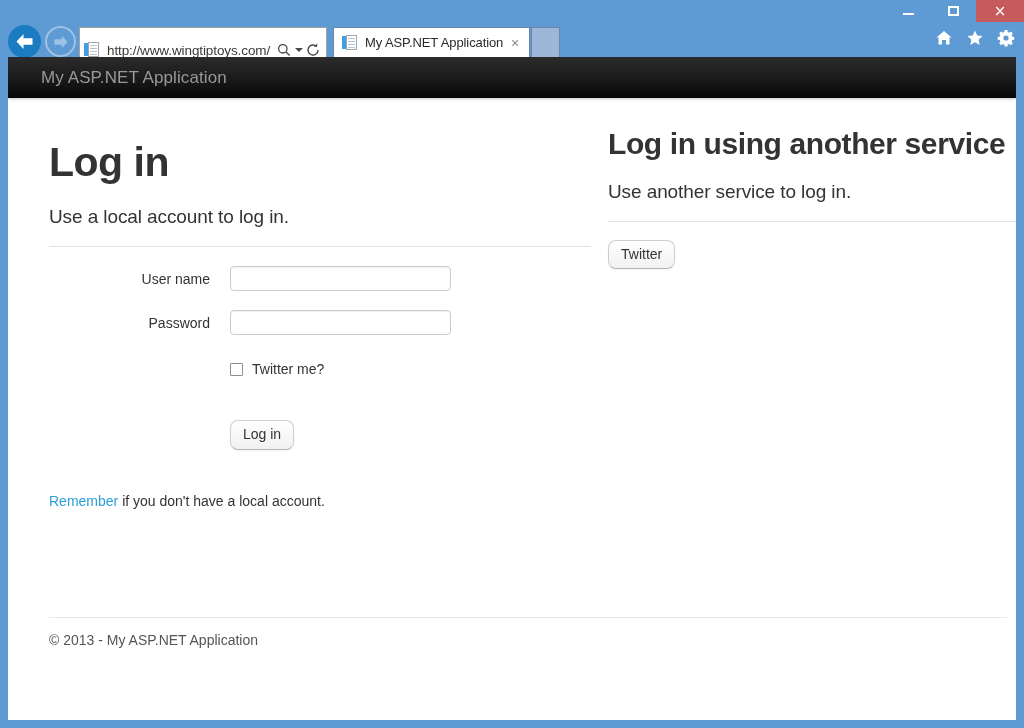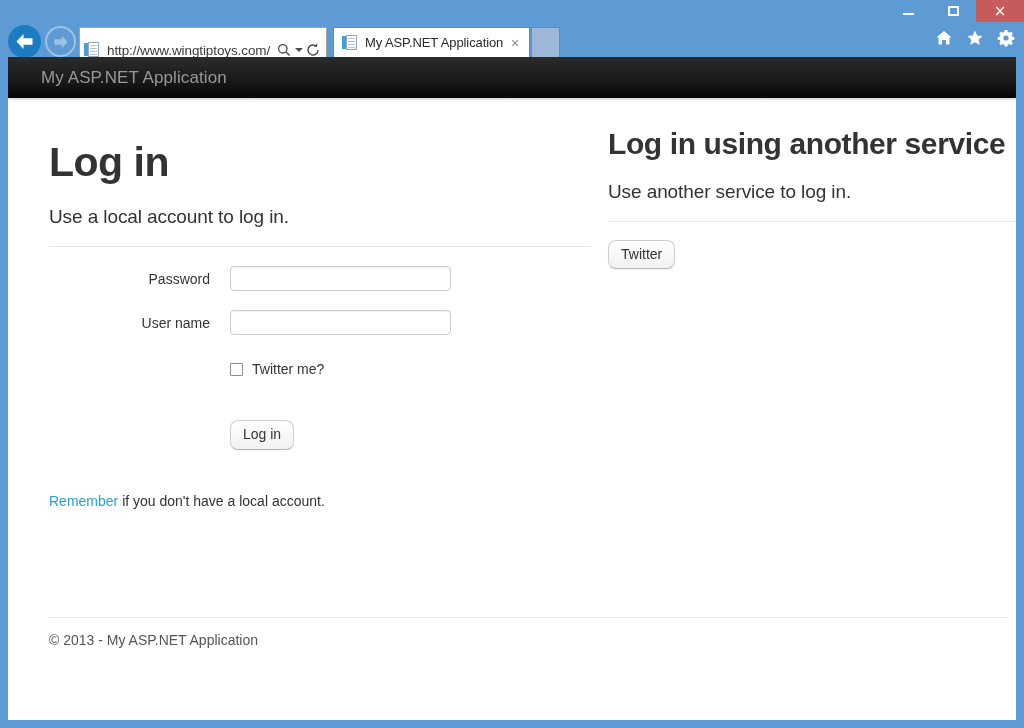--- a/index.html
+++ b/index.html
@@ -310,27 +310,27 @@
 
     <div id="container">
       <div class="row" style="height: 470px;">
 
         <div id="left-col">
           <h1 class="page-title">Log in</h1>
           <h2 class="sub-title">Use a local account to log in.</h2>
           <hr class="rule">
 
           <div class="form-row">
+            <div class="form-label">User name</div>
+            <input class="form-input" type="text" value="" style="">
+          </div>
+
+          <div class="form-row">
             <div class="form-label">Password</div>
             <input class="form-input" type="password" value="" style="">
-          </div>
-
-          <div class="form-row">
-            <div class="form-label">User name</div>
-            <input class="form-input" type="text" value="" style="">
           </div>
 
           <div class="check-row">
             <span class="checkbox"></span>
             <span class="check-label">Twitter me?</span>
           </div>
 
           <div class="btn-row">
             <span class="btn">Log in</span>
           </div>

